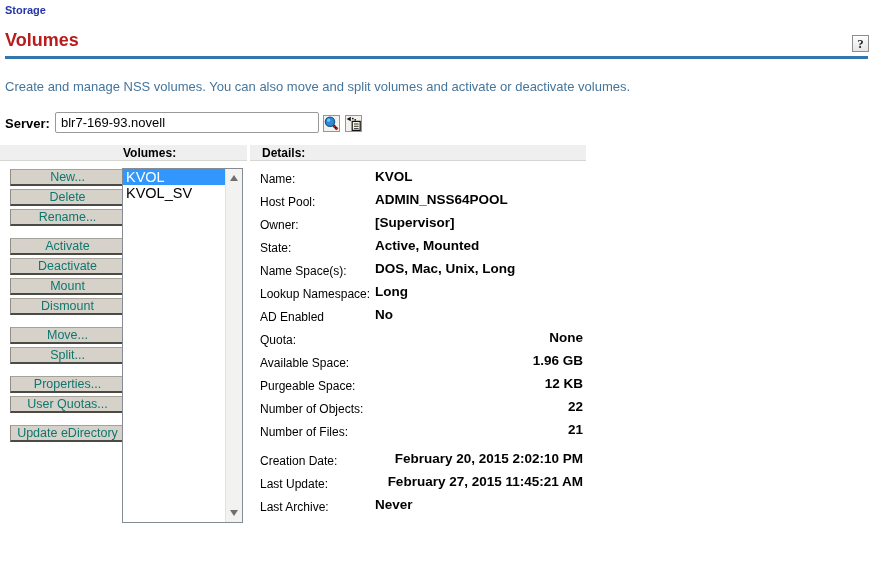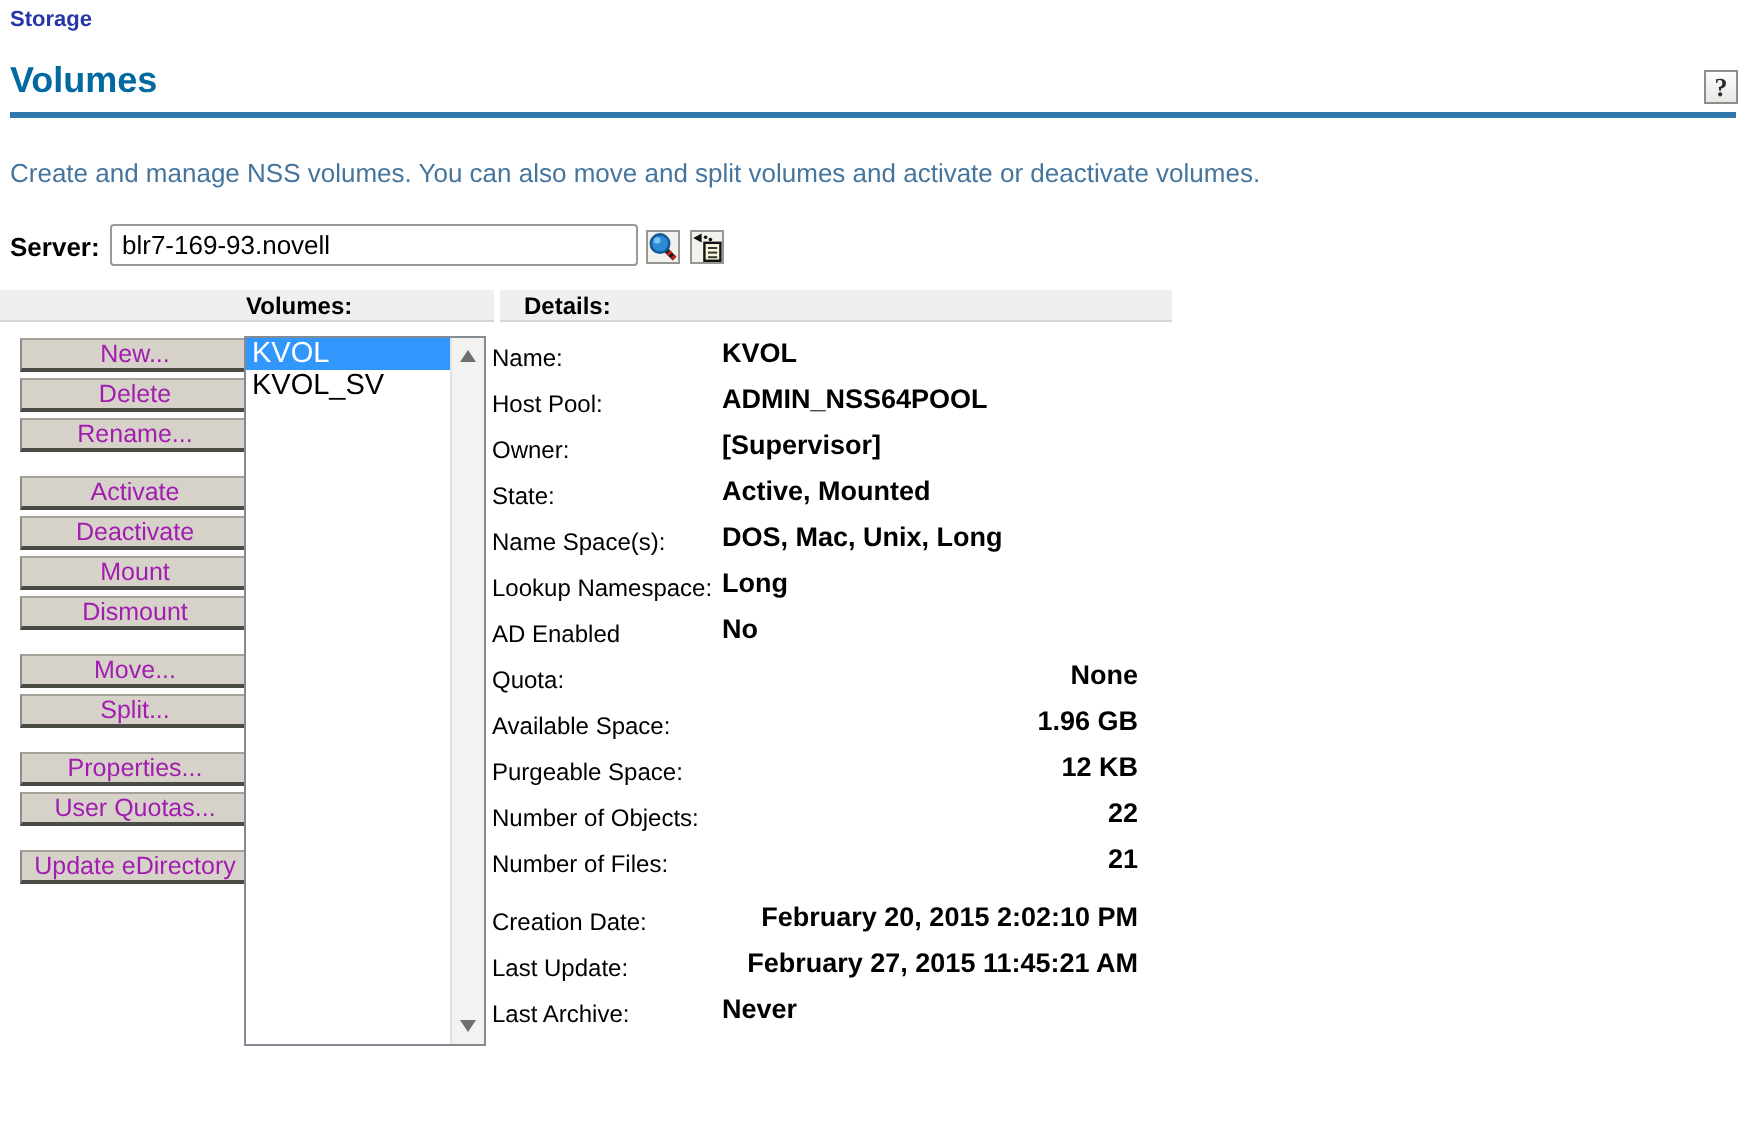--- a/index.html
+++ b/index.html
@@ -3,21 +3,21 @@
 <meta charset="utf-8">
 <style>
   * { margin:0; padding:0; box-sizing:border-box; }
   html,body { background:#fff; }
   body { font-family:"Liberation Sans","DejaVu Sans",sans-serif; color:#000; }
   #page { position:relative; width:873px; height:574px; background:#fff; overflow:hidden; }
 
   
   #breadcrumb { position:absolute; left:5px; top:4px; font-size:11px; font-weight:bold;
                 color:var(--link,#2636a8); text-decoration:none; letter-spacing:0; }
-  #page-title { position:absolute; left:5px; top:30px; font-size:18px; font-weight:bold; color:#0369a1; }
+  #page-title { position:absolute; left:5px; top:30px; font-size:18px; font-weight:bold; color:#b91c1c; }
   #title-rule { position:absolute; left:5px; top:56px; width:863px; height:3px;
                 background:var(--accent,#3077ad); }
   #help-btn { position:absolute; left:852px; top:35px; width:17px; height:17px;
               border:1px solid #8d8d8d; background:linear-gradient(#fdfdfd,#e7e7e4);
               font-family:"Liberation Serif","DejaVu Serif",serif;
               font-size:13px; font-weight:bold; color:#2a2a2a; text-align:center; line-height:15px;
               cursor:pointer; }
   #page-desc { position:absolute; left:5px; top:79px; font-size:13px; color:var(--desc,#45759c); }
 
   
@@ -38,41 +38,41 @@
   #band-details { left:250px; width:336px; }
   .band span { position:absolute; top:1px; font-size:12px; font-weight:bold; line-height:14px; }
   #band-volumes span { left:123px;text-align:center; }
   #band-details span { left:12px; }
 
   
   #action-buttons { position:absolute; left:10px; top:169px; width:104px; }
   .btn-group { margin-bottom:10px; }
   .btn-group .action-btn:last-child { margin-bottom:12px; }
   .action-btn { display:block; width:115px; height:17px; margin-bottom:3px;
-                background:#d6d2ca; color:#a21caf;
+                background:#d6d2ca; color:#0f766e;
                 border:1px solid #8f8d85; border-top-color:#a5a29a; border-bottom:2px solid #4b4b46;
                 font-family:inherit; font-size:12.5px; line-height:12px; text-align:center;
                 padding:0; cursor:pointer; }
 
   
   #volume-list { position:absolute; left:122px; top:168px; width:121px; height:355px;
                  border:1px solid #848b93; background:#fff; }
   #list-items { position:absolute; left:0; top:0; right:17px; bottom:0; overflow:hidden; }
   .list-item { height:16.4px; font-size:14.5px; line-height:16.4px; padding-left:3px;
                white-space:nowrap; color:#000; cursor:default; }
   .list-item.selected { background:var(--selection,#3297fd); color:#fff; }
   #list-scrollbar { position:absolute; top:0; right:0; width:17px; height:100%;
                     background:#f2f2f1; border-left:1px solid #e2e2e0; }
   .sb-arrow { position:absolute; left:4px; width:0; height:0;
               border-left:4.5px solid transparent; border-right:4.5px solid transparent; }
   .sb-arrow.up { top:6px; border-bottom:6px solid #6f6f6f; }
   .sb-arrow.down { bottom:6px; border-top:6px solid #6f6f6f; }
 
   
-  #details-rows { position:absolute; left:246px; top:168px; width:323px;text-decoration:underline; }
+  #details-rows { position:absolute; left:260px; top:168px; width:323px;text-decoration:underline; }
   .drow { position:relative; height:23px; }
   .drow.gap { margin-top:6px; }
   .drow .lbl { position:absolute; left:0; top:4px; font-size:12px; color:#000; white-space:nowrap; }
   .drow .val { position:absolute; top:1px; font-size:13.5px; font-weight:bold; color:#000;
                white-space:nowrap; }
   .drow .val.left { left:115px; }
   .drow .val.right { right:0; }
 </style>
 </head>
 <body>

